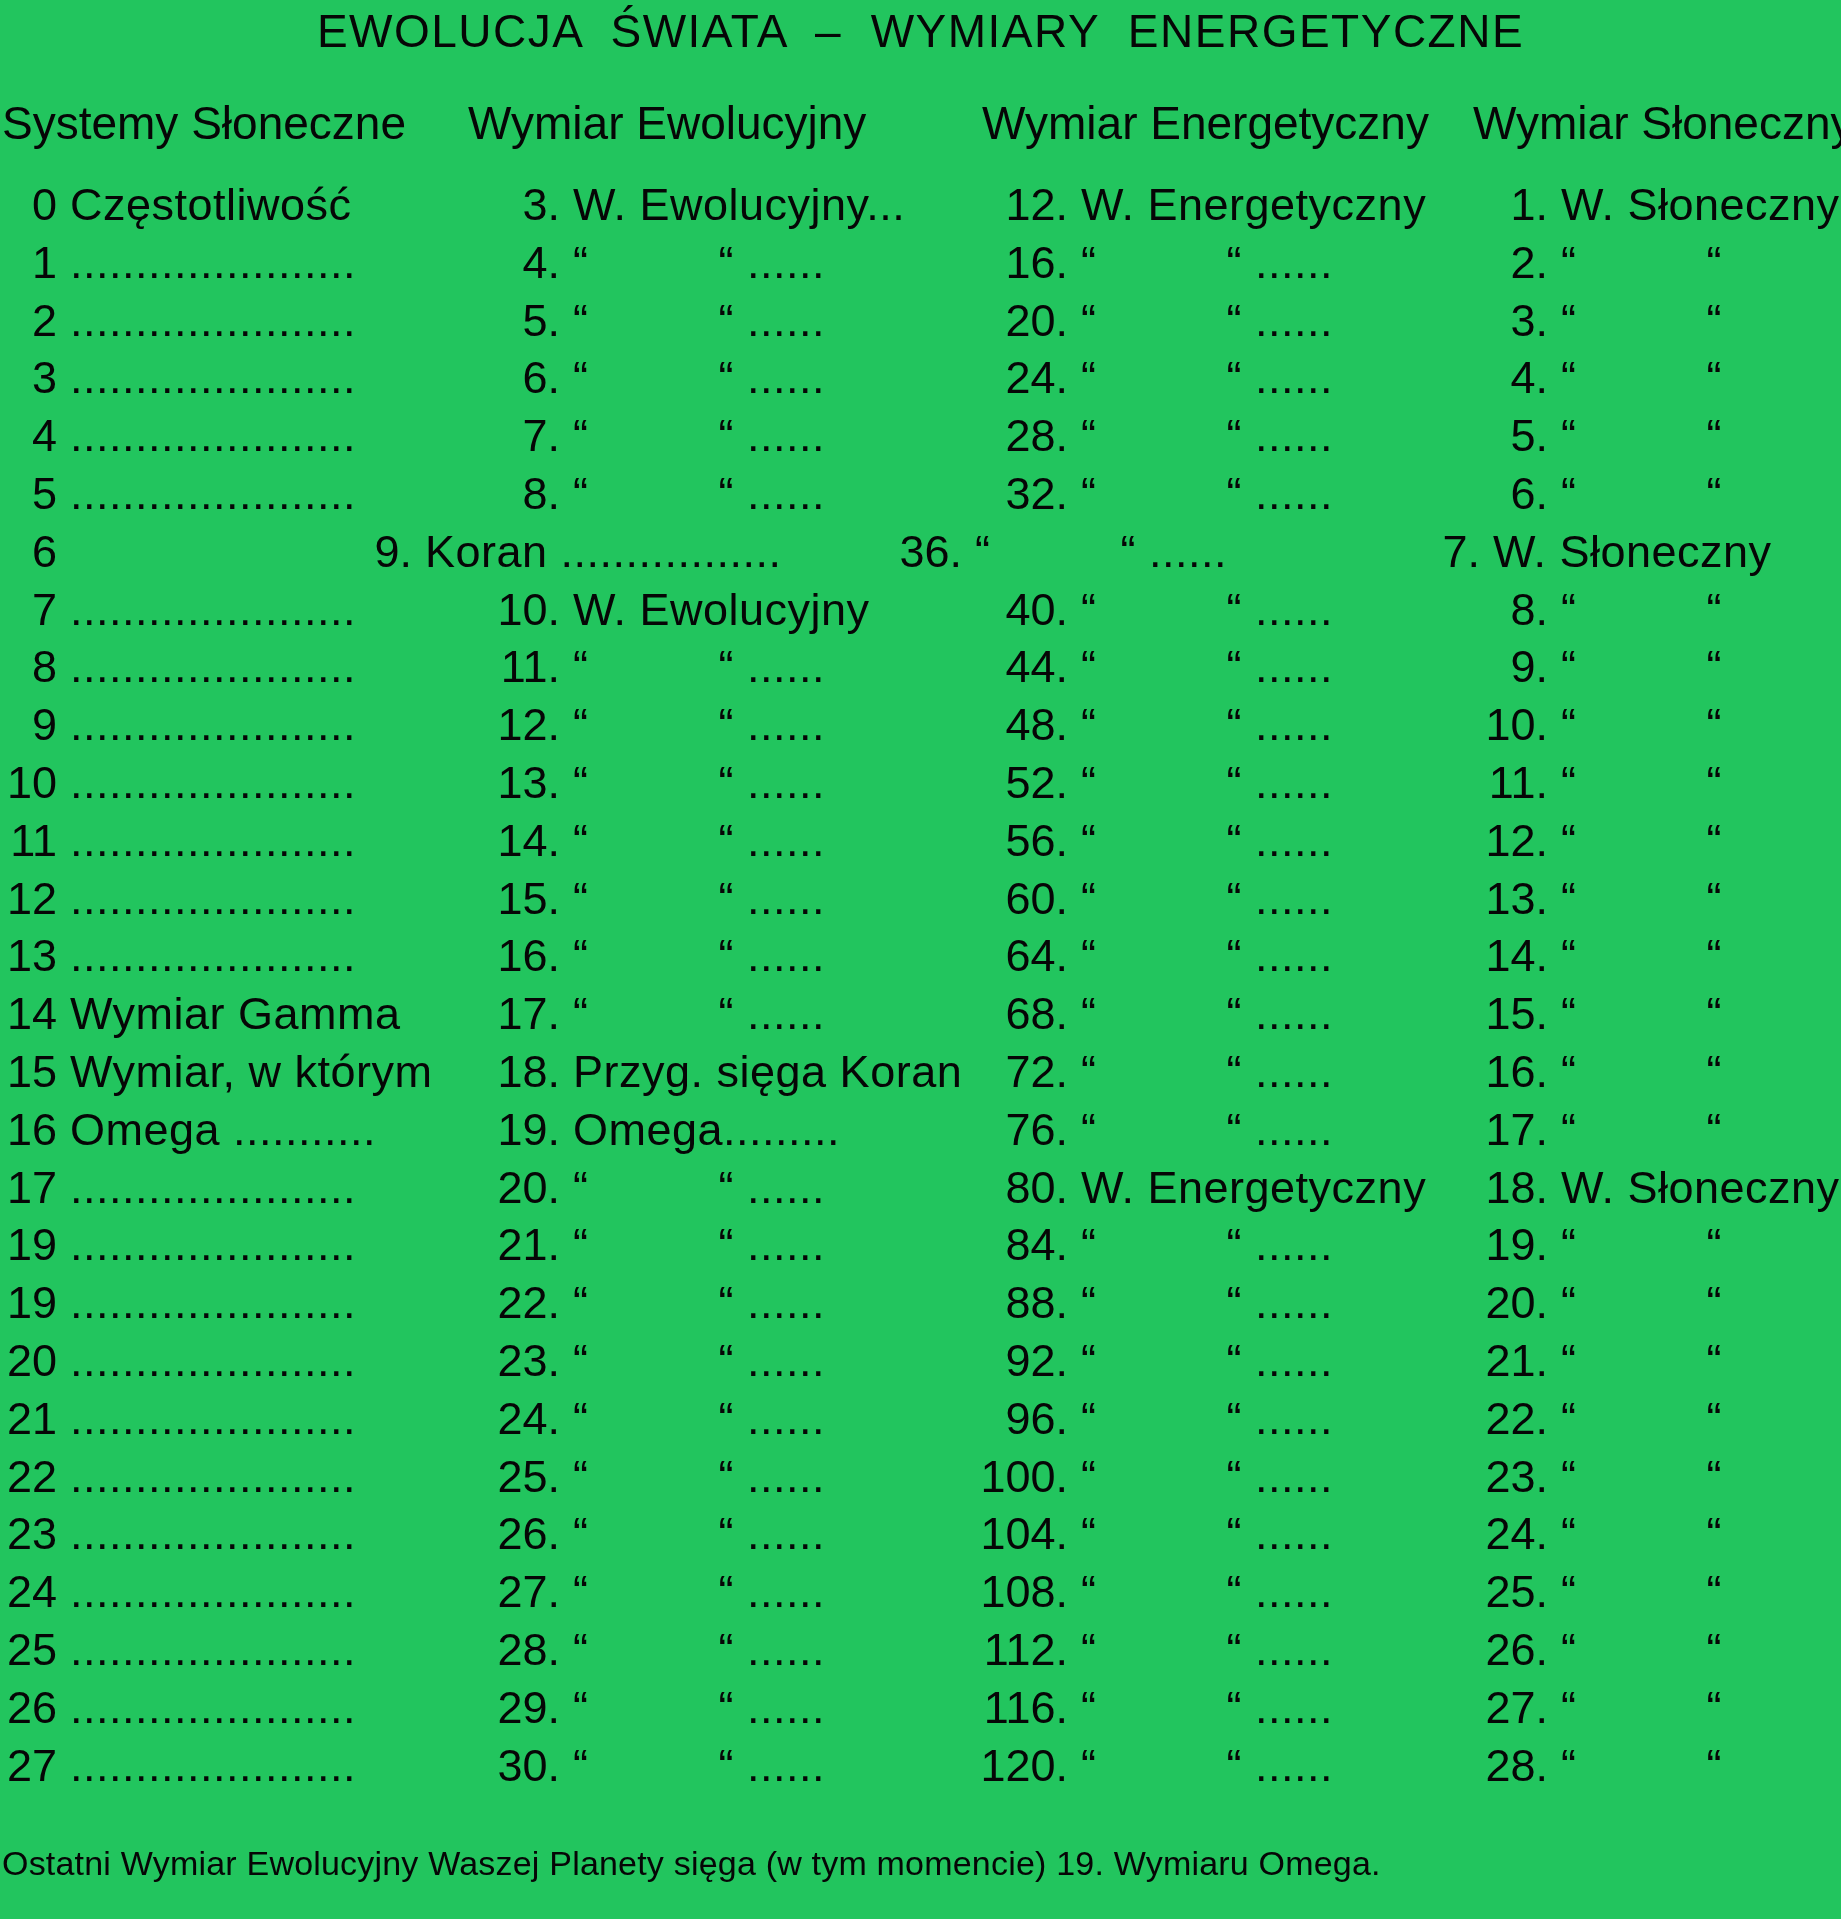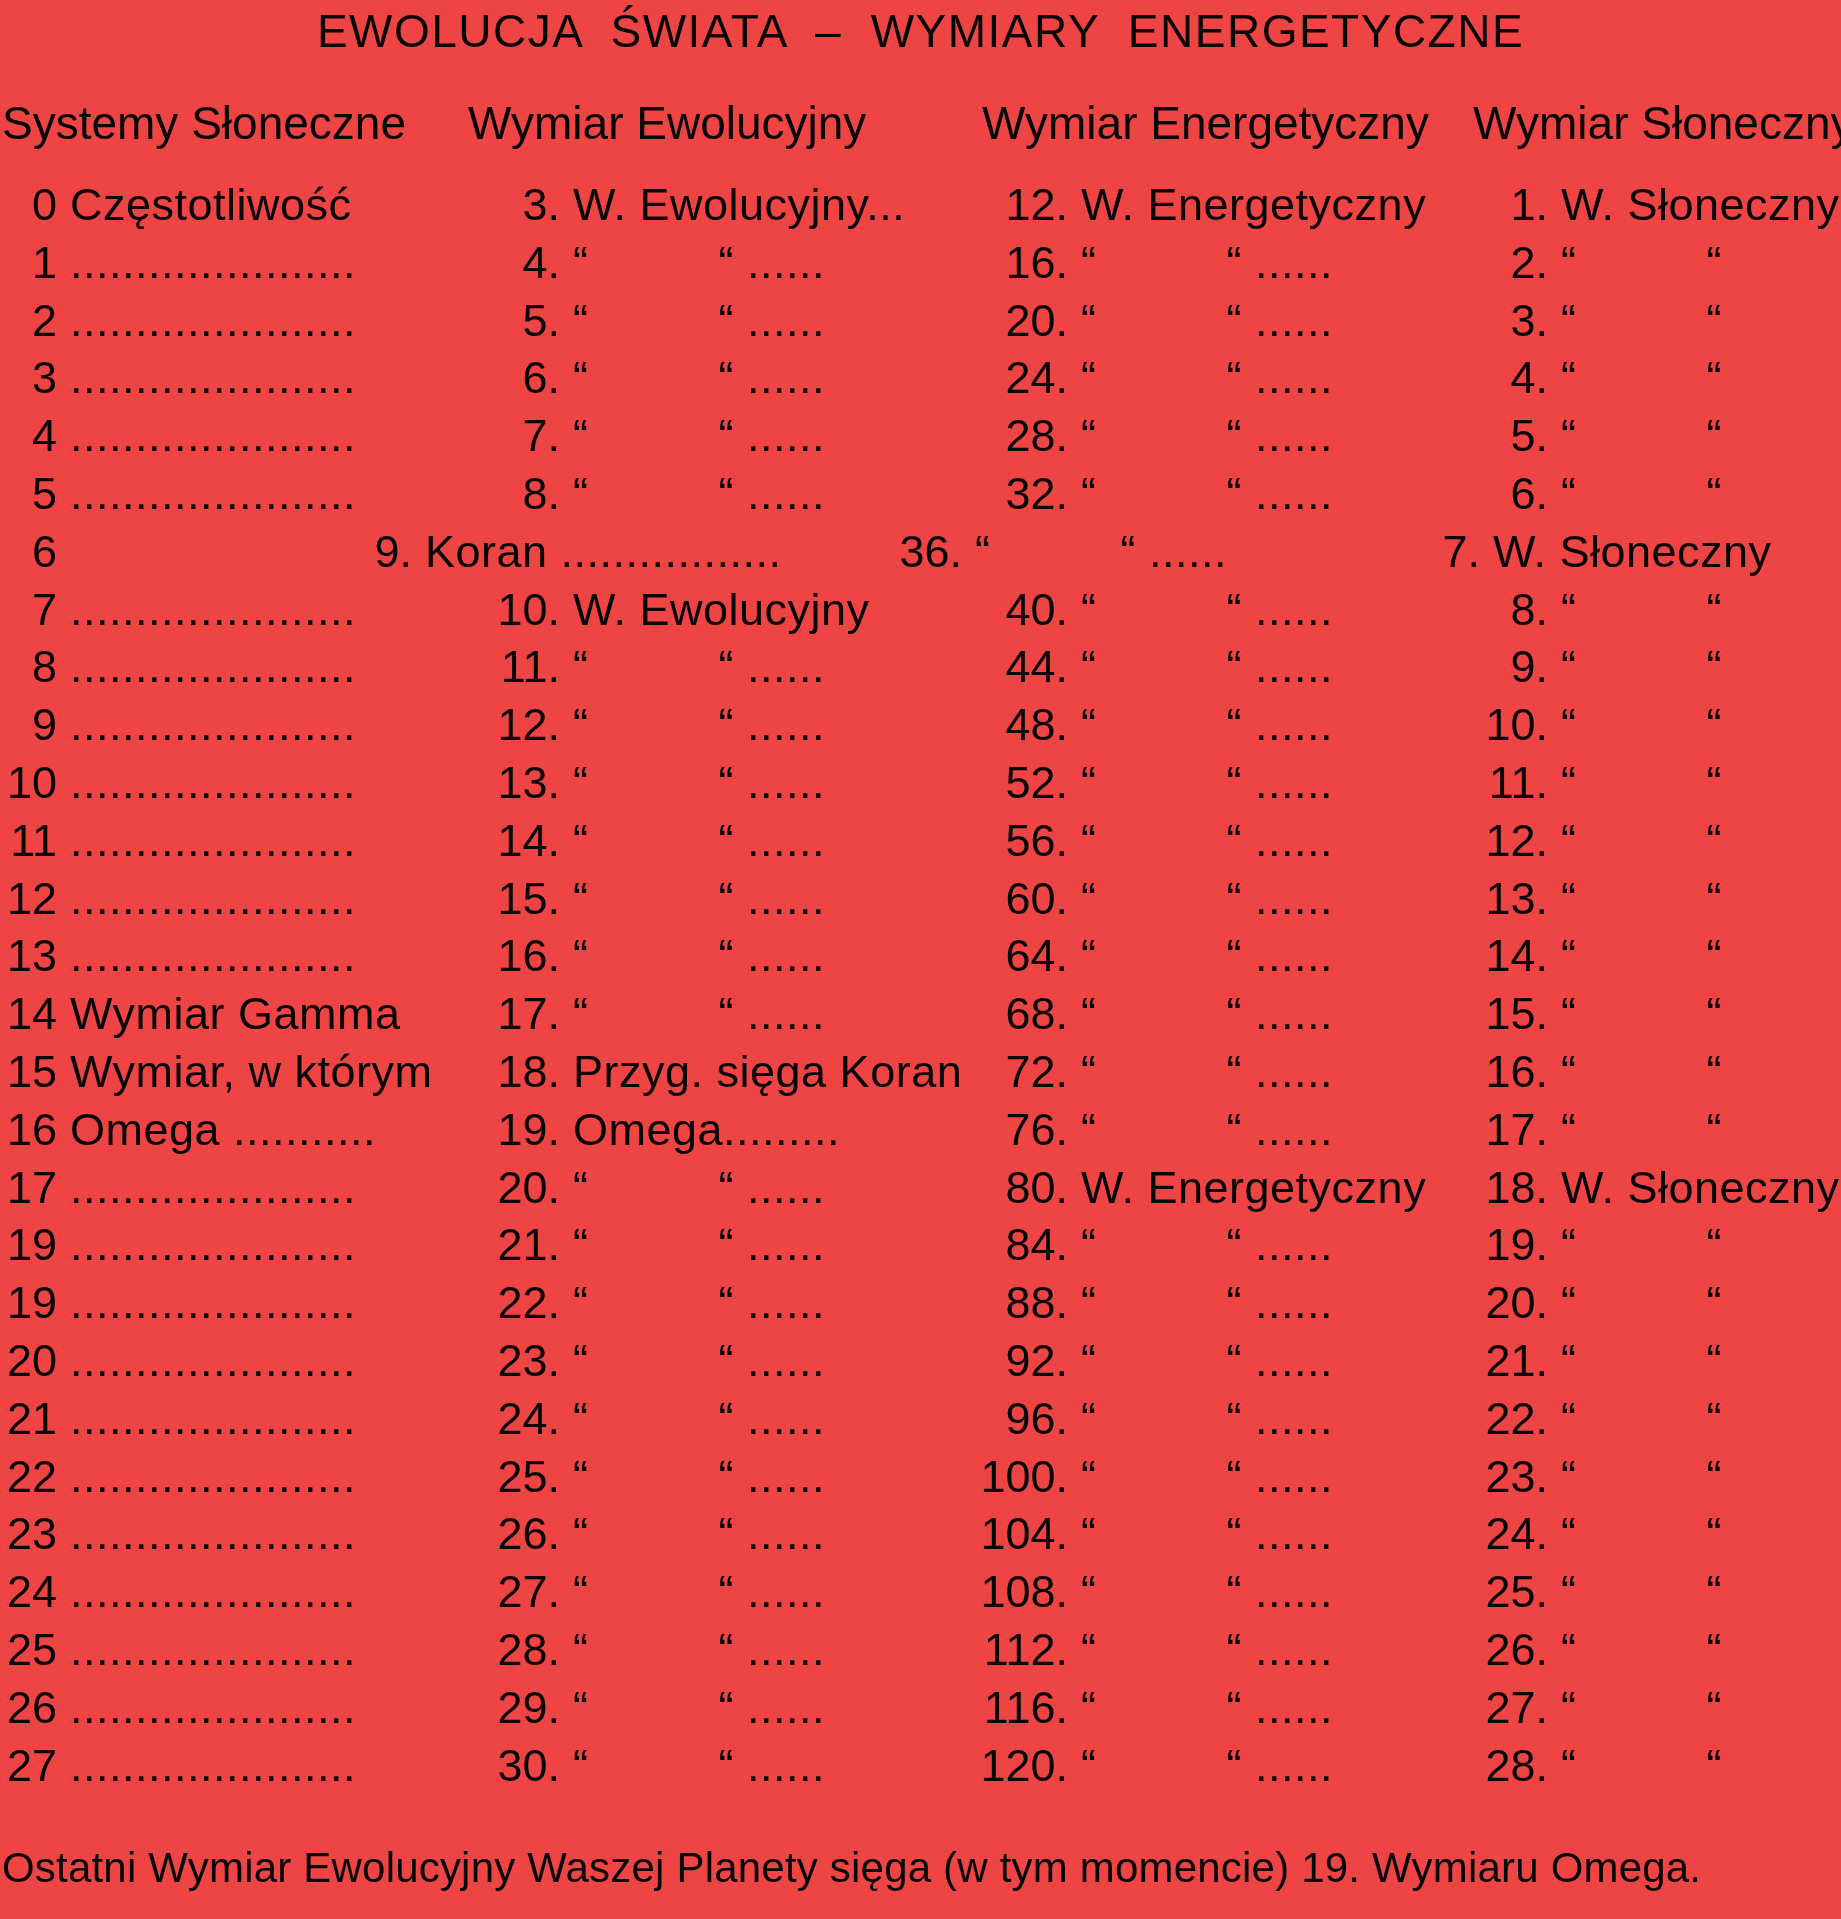--- a/index.html
+++ b/index.html
@@ -6,21 +6,21 @@
   body {
     width: 1841px; height: 1919px;
     background: #ffffff;
     color: #060606;
     font-family: "Liberation Sans", "DejaVu Sans", sans-serif;
   }
   .page {
     position: relative;
     width: 1841px; height: 1919px;
     overflow: hidden;
-    background: #ef4444;
+    background: #22c55e;
   }
   .title {
     position: absolute;
     top: 4px; left: 0;
     width: 100%;
     text-align: center;
     font-size: 46px;
     letter-spacing: 1.5px;
     white-space: pre;
   }
@@ -45,21 +45,21 @@
     height: 57.8px;
     line-height: 57.8px;
     font-size: 45px;
   }
   .cell { overflow: visible; }
   .num { text-align: right; white-space: pre; }
   .txt { padding-left: 13px; white-space: pre; letter-spacing: 0.5px; }
   .footer {
     position: absolute;
     left: 2px; top: 1844px;
-    font-size: 42px;
+    font-size: 34px;
     white-space: pre;
     letter-spacing: 0.2px;
     text-align: center;
   }
 </style>
 </head>
 <body>
 
 <div class="page">
 

